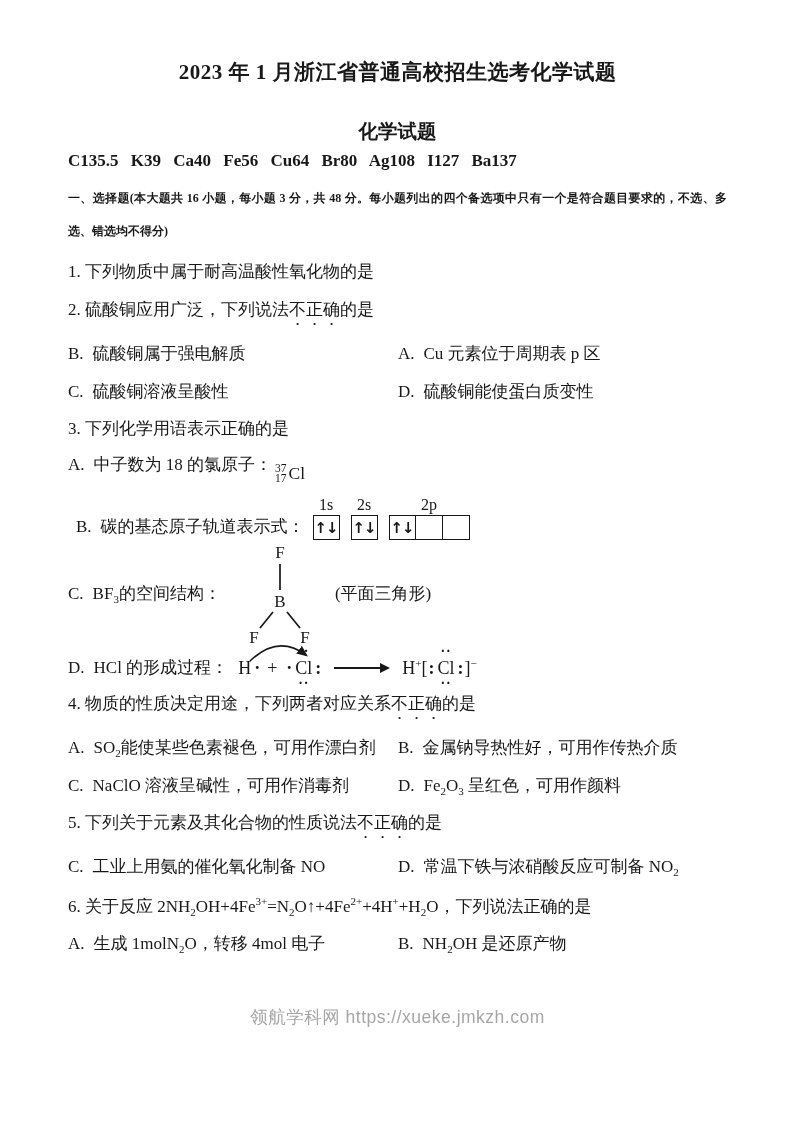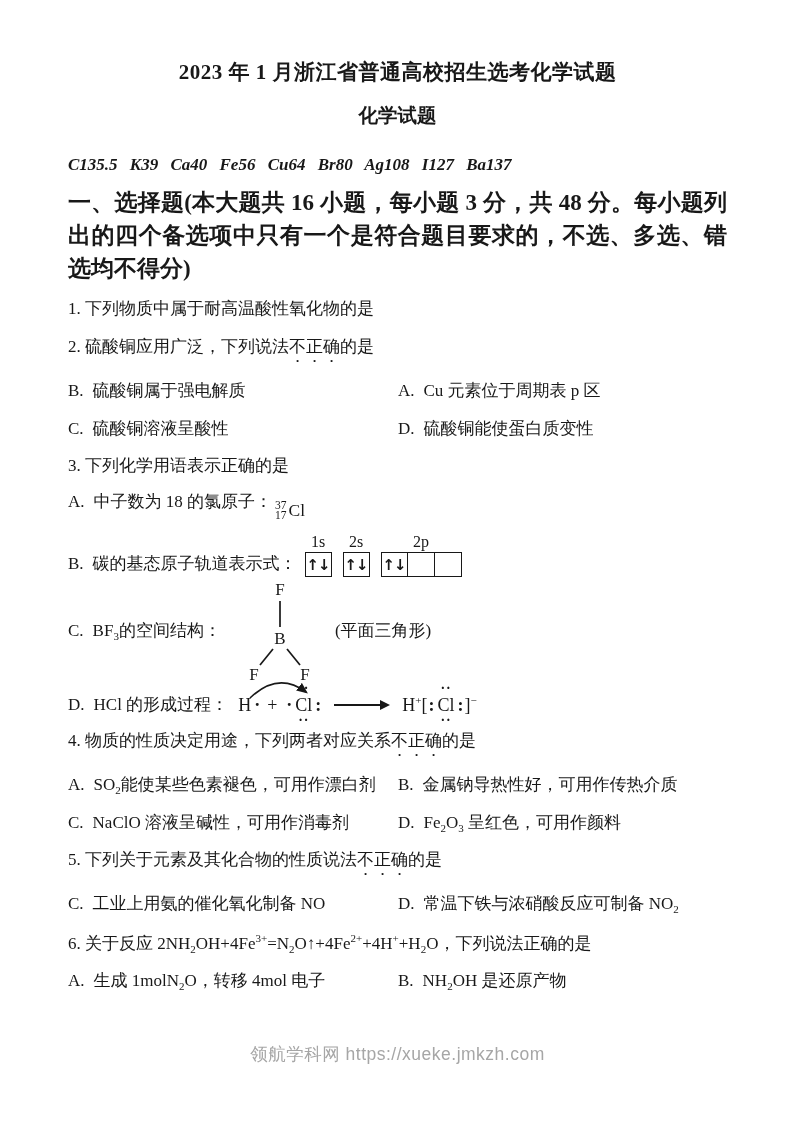--- a/index.html
+++ b/index.html
@@ -4,24 +4,24 @@
 <style>
   * { margin:0; padding:0; box-sizing:border-box; }
   html,body { width:793px; height:1122px; background:#ffffff; }
   body {
     font-family:"Liberation Serif","DejaVu Serif",serif;
     color:#181818; font-size:17px; overflow:hidden;
   }
   .page { width:793px; height:866px; padding:58px 66px 0 68px; background:#ffffff; }
 
   .title { font-size:21px; font-weight:bold; text-align:center; letter-spacing:.5px; }
-  .subtitle { font-size:19.5px; font-weight:bold; text-align:center; margin-top:16px; }
+  .subtitle { font-size:19.5px; font-weight:bold; text-align:center; margin-top:32px; }
   .masses { font-weight:bold; margin-top:16px; word-spacing:8px; line-height:24px; }
-  .masses.m2 { margin-top:24px;font-style:italic; }
-  .section-heading { font-weight:bold; margin-top:9px; line-height:33px; font-size:23px; text-align:justify; }
+  .masses.m2 { margin-top:4px; }
+  .section-heading { font-weight:bold; margin-top:9px; line-height:33px; font-size:12px; text-align:justify; }
 
   .stem { margin-top:12px; line-height:24px; }
   sub,sup { font-size:11px; line-height:0; }
   .emph {
     -webkit-text-emphasis:filled dot; -webkit-text-emphasis-position:under right;
     text-emphasis:filled dot; text-emphasis-position:under right;
   }
 
   .row4 { display:grid; grid-template-columns:172px 186px 180px 1fr; margin-top:11px; line-height:26px; }
   .row2 { display:grid; grid-template-columns:330px 1fr; margin-top:12px; line-height:26px; }
@@ -100,21 +100,21 @@
       <span class="isotope">
         <span class="iso-stack">
           <span>37</span>
           <span>17</span>
         </span>
         <span class="iso-symbol">Cl</span>
       </span>
     </div>
 
     <div class="optline orbline">
-      <span style="white-space:nowrap; padding-bottom:1px;">
+      <span style="white-space:nowrap; padding-bottom:1px;margin-left:8px;">
         <span class="optlabel">B.</span><span class="opttext">碳的基态原子轨道表示式：</span>
       </span>
       <span class="orb">
         <span class="orb-group">
           <span class="orb-label">1s</span>
           <span class="orb-row">
               <span class="cell">↑↓</span>
             </span>
         </span>
         <span class="orb-group">

